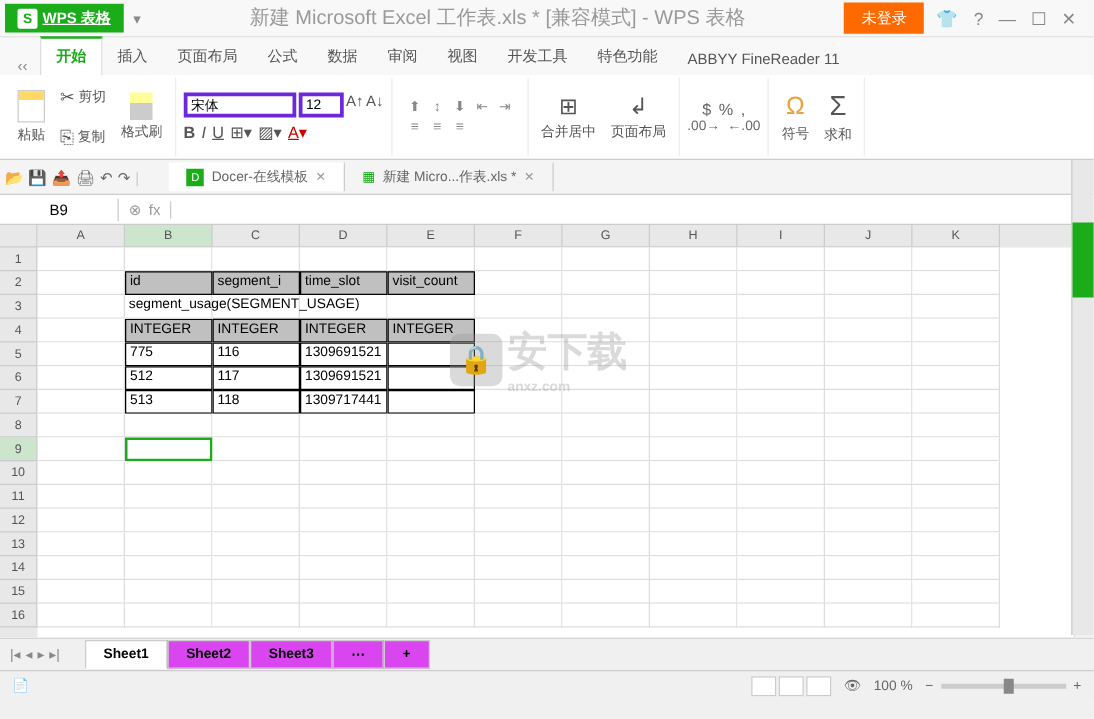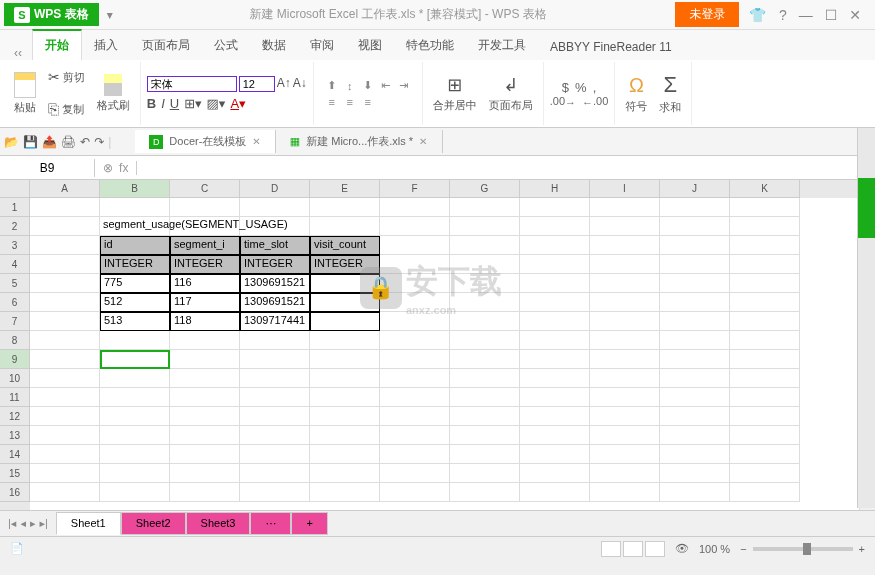--- a/index.html
+++ b/index.html
@@ -1,42 +1,42 @@
 <!DOCTYPE html>
 <html><head>
 <meta charset="utf-8">
 <style>
 * { box-sizing: border-box; margin: 0; padding: 0; font-family: "Microsoft YaHei", Arial, sans-serif; }
 body { background: #f0f0f0; width: 875px; height: 575px; overflow: hidden; position: relative; }
 
 .title-bar { height: 30px; background: #f8f8f8; display: flex; align-items: center; padding: 0 4px; border-bottom: 1px solid #ddd; }
-.wps-logo { background: #1aad19; color: #fff; padding: 3px 10px; font-size: 12px; font-weight: bold; display: flex; align-items: center; gap: 4px; }
+.wps-logo { background: #1aad19; color: #fff; padding: 3px 10px; font-size: 12px; font-weight: bold; display: flex; align-items: center; gap: 4px; text-decoration: underline; }
 .wps-logo::before { content: "S"; background: #fff; color: #1aad19; width: 16px; height: 16px; border-radius: 2px; display: inline-flex; align-items: center; justify-content: center; font-size: 11px; }
 .title-dropdown { padding: 0 8px; color: #888; font-size: 12px; cursor: pointer; }
-.title-text { flex: 1; text-align: center; color: #999; font-size: 12px; }
+.title-text { flex: 1; text-align: center; color: #999; font-size: 16px; }
 .title-login { background: #ff6a00; color: #fff; padding: 4px 14px; font-size: 12px; }
 .title-icons { display: flex; gap: 12px; padding: 0 10px; color: #888; font-size: 14px; }
 
 .menu-bar { height: 30px; display: flex; align-items: flex-end; padding: 0 4px; background: #f8f8f8; }
 .menu-chevron { padding: 0 10px; color: #888; font-size: 12px; }
 .menu-tab { padding: 6px 12px; font-size: 12px; color: #555; cursor: pointer; }
 .menu-tab.active { background: #fff; border-top: 2px solid #1aad19; color: #1aad19; font-weight: bold; border-left: 1px solid #ddd; border-right: 1px solid #ddd; }
 
 .ribbon { height: 68px; background: #fff; display: flex; border-bottom: 1px solid #ccc; padding: 2px 4px; }
 .ribbon-group { display: flex; flex-direction: column; padding: 2px 6px; border-right: 1px solid #eee; align-items: center; justify-content: center; font-size: 11px; color: #555; }
 .ribbon-group.horiz { flex-direction: row; gap: 4px; }
 .clip-col { display: flex; flex-direction: column; gap: 16px; font-size: 11px; padding: 0 4px; }
 .clip-row { display: flex; align-items: center; gap: 3px; }
 .big-btn { display: flex; flex-direction: column; align-items: center; gap: 2px; font-size: 11px; padding: 2px 4px; }
 .icon-scissors::before { content: "✂"; font-size: 14px; color: #555; }
 .icon-copy::before { content: "⎘"; font-size: 14px; color: #555; }
 .icon-paste { width: 22px; height: 26px; background: linear-gradient(#ffd966 0 30%, #fff 30%); border: 1px solid #ccc; }
 .icon-brush { width: 18px; height: 22px; background: linear-gradient(#ff9 0 40%, #ccc 40%); }
 .font-sel { display: flex; gap: 2px; }
-.font-sel select, .font-sel input { font-size: 11px; border: 1px solid #6d28d9; padding: 1px 3px; }
+.font-sel select, .font-sel input { font-size: 11px; border: 3px solid #6d28d9; padding: 1px 3px; }
 .font-row { display: flex; gap: 5px; align-items: center; font-size: 13px; color: #555; padding-top: 4px; }
 .font-row span { cursor: pointer; }
 .align-grid { display: flex; flex-direction: column; gap: 2px; font-size: 11px; color: #888; padding: 0 4px; }
 .align-row { display: flex; gap: 2px; }
 .align-cell { width: 16px; height: 14px; display: flex; align-items: center; justify-content: center; border: 1px solid transparent; }
 .icon-sigma { font-size: 22px; color: #555; }
 
 .doc-bar { height: 28px; background: #f4f4f4; display: flex; align-items: center; padding: 0 4px; border-bottom: 1px solid #ccc; gap: 4px; font-size: 12px; color: #666; }
 .doc-tabs { display: flex; margin-left: 20px; }
 .doc-tab { padding: 4px 14px; border-right: 1px solid #ccc; display: flex; align-items: center; gap: 6px; font-size: 11px; background: #fff; }
@@ -65,22 +65,22 @@
 .cell.active { outline: 2px solid #1aad19; outline-offset: -2px; }
 .vscroll { position: absolute; right: 0; top: 18px; bottom: 0; width: 16px; background: #f0f0f0; border-left: 1px solid #ddd; }
 .vscroll::before { content: ""; position: absolute; top: 0; left: 2px; right: 2px; height: 60px; background: #ccc; border-radius: 2px; }
 
 .watermark { position: absolute; top: 260px; left: 360px; font-size: 32px; color: rgba(150,150,150,0.35); font-weight: bold; display: flex; align-items: center; gap: 4px; pointer-events: none; }
 .watermark .lock { width: 42px; height: 42px; background: rgba(150,150,150,0.35); border-radius: 8px; display: flex; align-items: center; justify-content: center; color: #fff; font-size: 22px; }
 .watermark .sub { font-size: 11px; display: block; }
 
 .sheet-bar { height: 26px; background: #f0f0f0; display: flex; align-items: center; padding: 0 8px; border-top: 1px solid #ccc; font-size: 11px; }
 .sheet-nav { display: flex; gap: 4px; color: #888; }
-.sheet-tabs { display: flex; margin-left: 8px; }
-.sheet-tab { padding: 4px 14px; border: 1px solid #ccc; background: #ec4899; }
+.sheet-tabs { display: flex; margin-left: 20px; font-weight: bold; }
+.sheet-tab { padding: 4px 14px; border: 1px solid #ccc; background: #d946ef; }
 .sheet-tab.active { background: #fff; border-bottom-color: #fff; }
 
 .status-bar { height: 24px; background: #f0f0f0; display: flex; align-items: center; padding: 0 10px; border-top: 1px solid #ccc; font-size: 11px; color: #666; gap: 10px; }
 .status-bar .spacer { flex: 1; }
 .view-btns { display: flex; gap: 2px; }
 .view-btn { width: 20px; height: 16px; border: 1px solid #ccc; background: #fff; }
 .zoom-slider { display: flex; align-items: center; gap: 6px; }
 .slider-track { width: 100px; height: 4px; background: #ccc; position: relative; }
 .slider-thumb { position: absolute; left: 50%; top: -4px; width: 8px; height: 12px; background: #888; }
 
@@ -109,22 +109,22 @@
 
 <div class="menu-bar">
   <div class="menu-chevron">‹‹</div>
   <div class="menu-tab active">开始</div>
   <div class="menu-tab">插入</div>
   <div class="menu-tab">页面布局</div>
   <div class="menu-tab">公式</div>
   <div class="menu-tab">数据</div>
   <div class="menu-tab">审阅</div>
   <div class="menu-tab">视图</div>
+  <div class="menu-tab">开发工具</div>
   <div class="menu-tab">特色功能</div>
-  <div class="menu-tab">开发工具</div>
   <div class="menu-tab">ABBYY FineReader 11</div>
 </div>
 
 <div class="ribbon">
   <div class="ribbon-group horiz">
     <div class="big-btn">
       <div class="icon-paste"></div>
       <span>粘贴</span>
     </div>
     <div class="clip-col">
@@ -283,37 +283,37 @@
           <div class="cell"></div>
           <div class="cell"></div>
           <div class="cell"></div>
           <div class="cell"></div>
           <div class="cell"></div>
           <div class="cell"></div>
           <div class="cell"></div>
         </div>
         <div class="row">
           <div class="cell"></div>
-          <div class="cell" style="overflow: visible; position: relative; z-index: 1;">segment_usage(SEGMENT_USAGE)</div>
-          <div class="cell"></div>
-          <div class="cell"></div>
-          <div class="cell"></div>
-          <div class="cell"></div>
-          <div class="cell"></div>
-          <div class="cell"></div>
-          <div class="cell"></div>
-          <div class="cell"></div>
-          <div class="cell"></div>
-        </div>
-        <div class="row">
-          <div class="cell"></div>
           <div class="cell tbl hdr">id</div>
           <div class="cell tbl hdr">segment_i</div>
           <div class="cell tbl hdr">time_slot</div>
           <div class="cell tbl hdr">visit_count</div>
+          <div class="cell"></div>
+          <div class="cell"></div>
+          <div class="cell"></div>
+          <div class="cell"></div>
+          <div class="cell"></div>
+          <div class="cell"></div>
+        </div>
+        <div class="row">
+          <div class="cell"></div>
+          <div class="cell" style="overflow: visible; position: relative; z-index: 1;">segment_usage(SEGMENT_USAGE)</div>
+          <div class="cell"></div>
+          <div class="cell"></div>
+          <div class="cell"></div>
           <div class="cell"></div>
           <div class="cell"></div>
           <div class="cell"></div>
           <div class="cell"></div>
           <div class="cell"></div>
           <div class="cell"></div>
         </div>
         <div class="row">
           <div class="cell"></div>
           <div class="cell tbl hdr">INTEGER</div>

